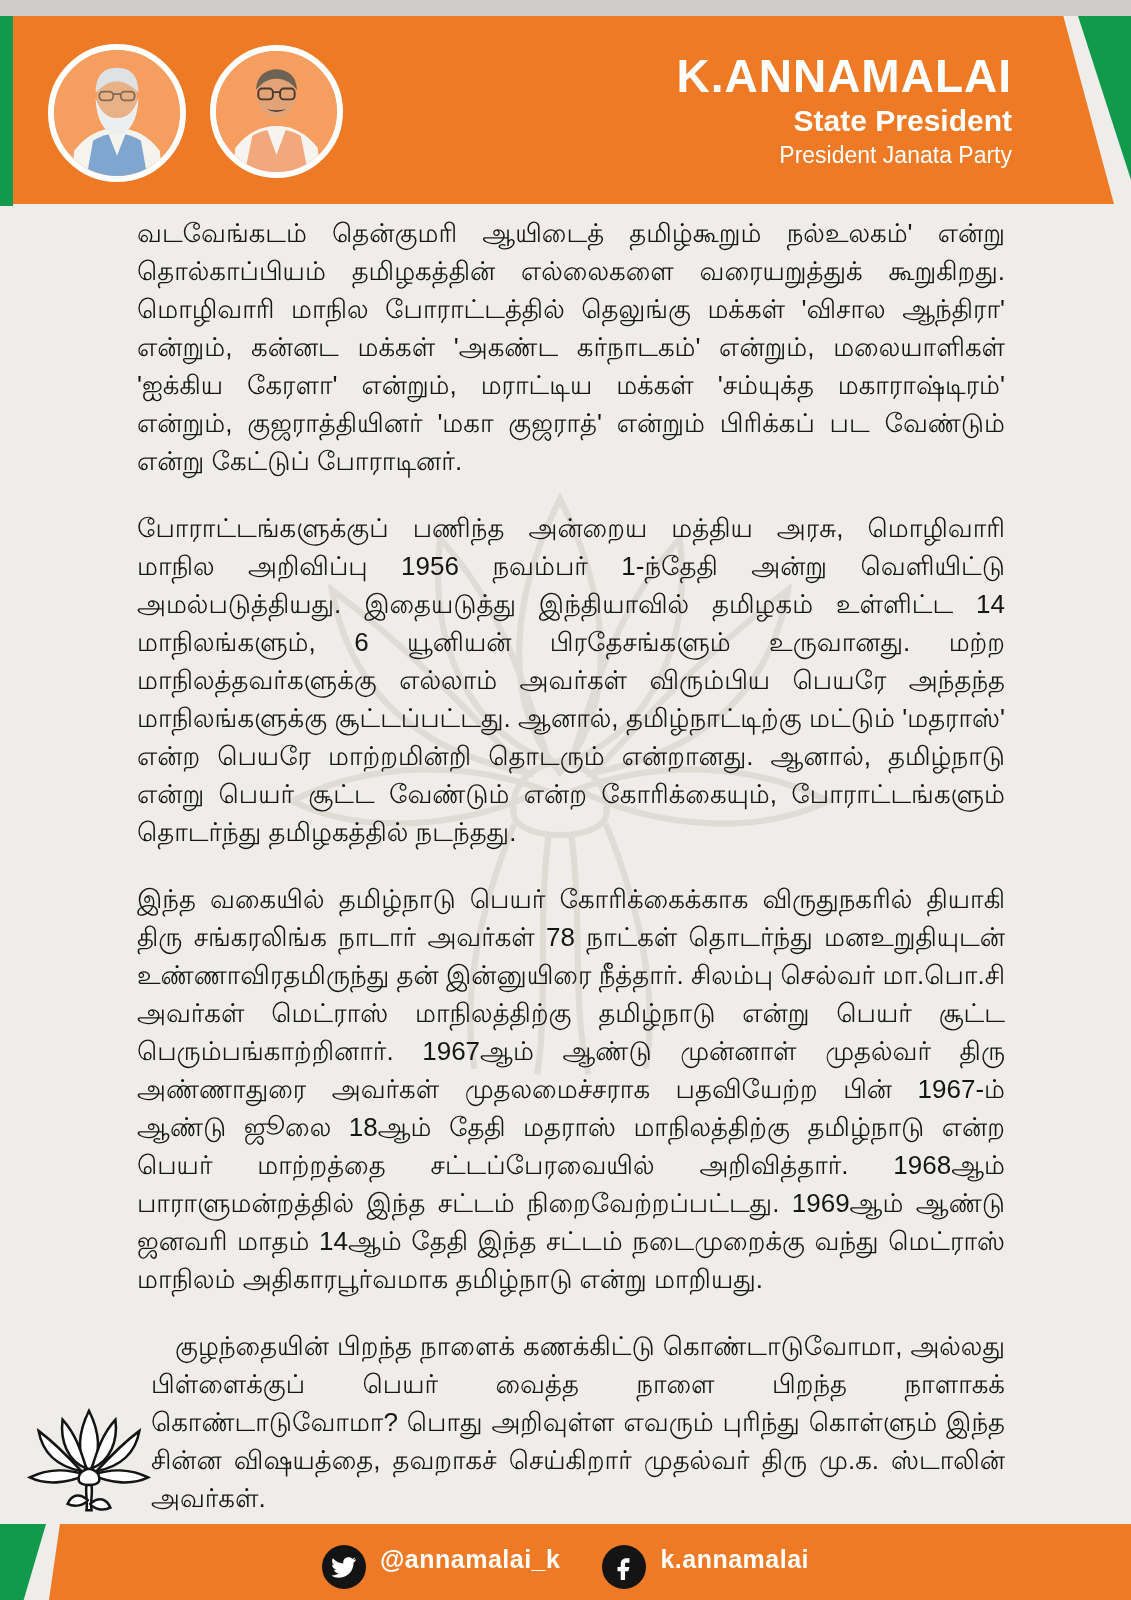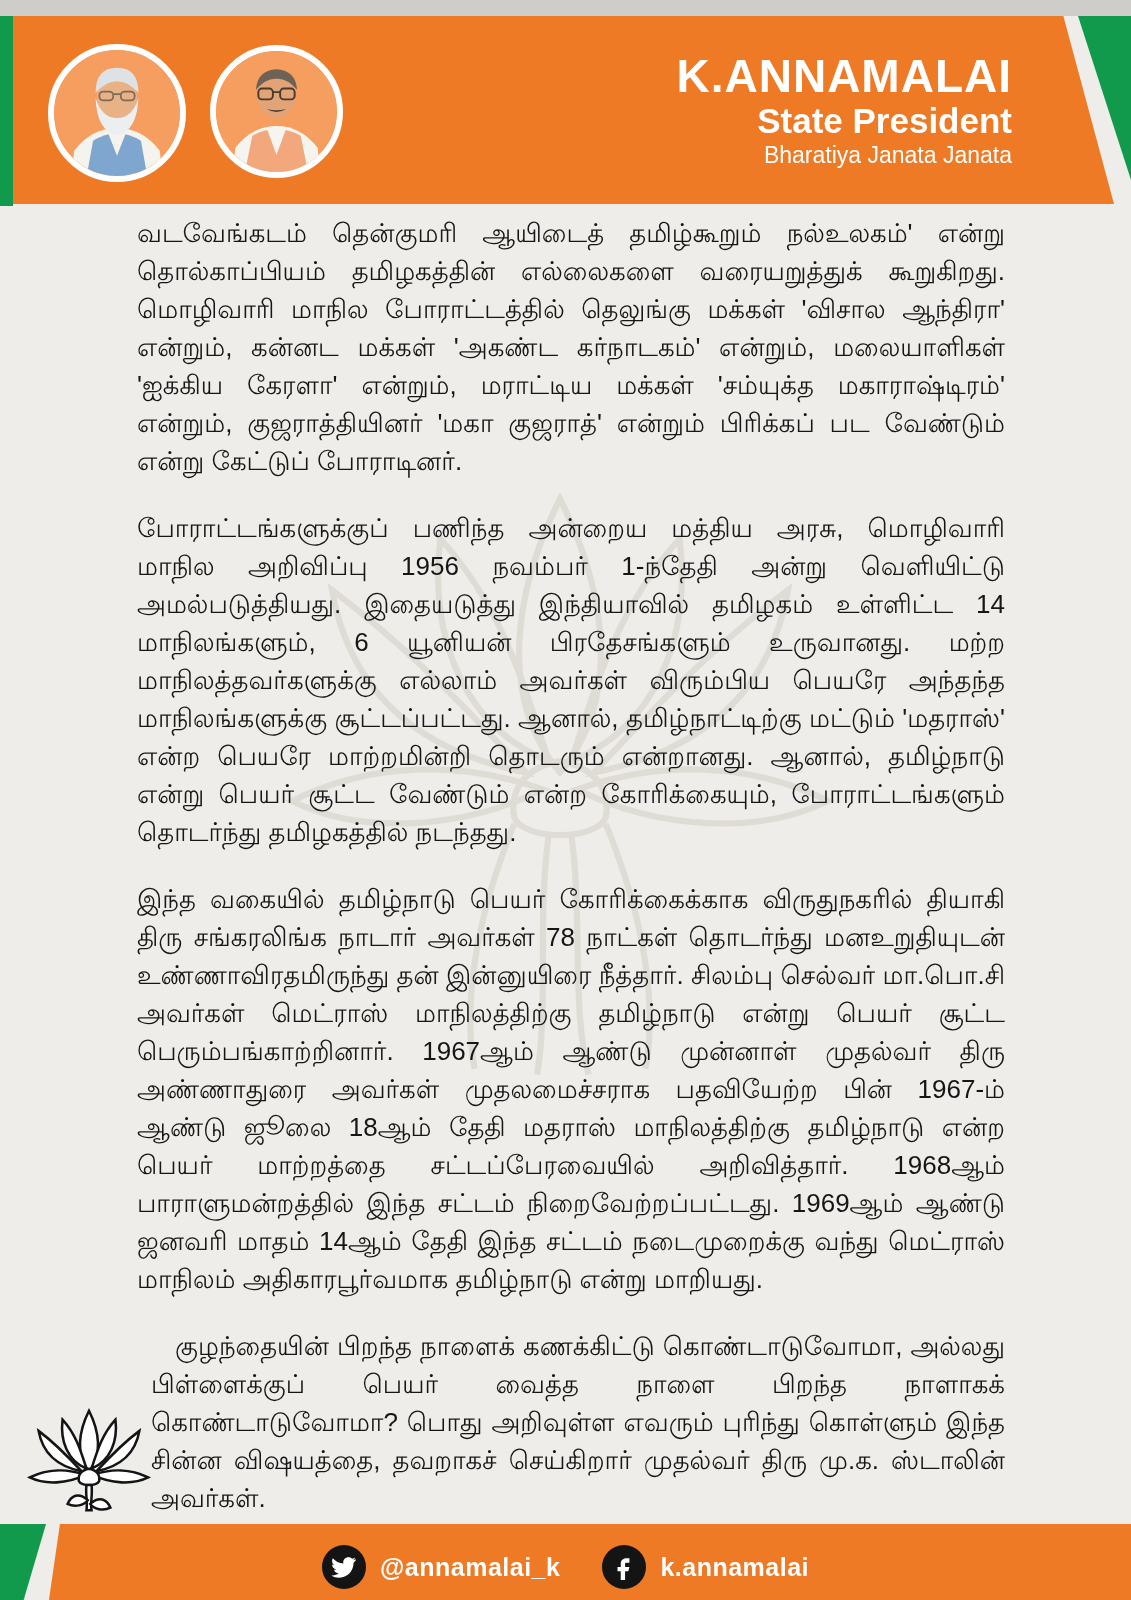--- a/index.html
+++ b/index.html
@@ -21,21 +21,21 @@
   }
   .avatar {
     position:absolute; border-radius:50%; border:6px solid #ffffff; overflow:hidden;
     background:#f59e5f;
   }
   .avatar svg { display:block; width:100%; height:100%; }
   .avatar-modi { left:48px; top:28px; width:138px; height:138px; }
   .avatar-nadda { left:210px; top:29px; width:133px; height:133px; }
   .header-text { position:absolute; right:119px; top:34px; text-align:right; color:#ffffff; }
   .header-name { font-size:46px; font-weight:bold; letter-spacing:1px; line-height:52px; }
-  .header-title { font-size:35px; font-weight:bold; line-height:38px; }
+  .header-title { font-size:30px; font-weight:bold; line-height:38px; }
   .header-party { font-size:23px; font-weight:normal; line-height:30px; }
   
   .watermark { position:absolute; left:275px; top:445px; width:570px; height:640px; opacity:.6; }
   .watermark svg { width:100%; height:100%; }
   
   .doc-body {
     position:absolute; left:137px; top:198px; width:868px;
     color:#161616; font-size:26px; line-height:38px; text-align:justify;
   }
   .doc-body p { margin-bottom:29px; }
@@ -49,21 +49,21 @@
     clip-path:polygon(0 0, 100% 0, 45% 100%, 0 100%); z-index:1;
   }
   .footer-band {
     position:absolute; left:0; top:1508px; width:1131px; height:86px; background:#ee7a26;
     clip-path:polygon(5.3% 0, 100% 0, 100% 100%, 4.2% 100%); z-index:1;
   }
   .social-row {
     position:absolute; left:0; top:1508px; width:1131px; height:86px; z-index:2;
     display:flex; align-items:center; justify-content:center; gap:42px;
   }
-  .social-item { display:flex; align-items:center; gap:14px; cursor:pointer; }
+  .social-item { display:flex; align-items:flex-start; gap:14px; cursor:pointer; }
   .social-badge {
     width:44px; height:44px; border-radius:50%; background:#141414;
     display:flex; align-items:center; justify-content:center; flex:0 0 auto;
   }
   .social-badge svg { width:26px; height:26px; }
   .social-handle { color:#ffffff; font-size:25px; font-weight:bold; letter-spacing:.5px; }
 </style>
 </head>
 <body>
 
@@ -99,21 +99,21 @@
       <rect x="35" y="31" width="12" height="9" rx="3" fill="none" stroke="#473a2e" stroke-width="1.6"></rect>
       <rect x="53" y="31" width="12" height="9" rx="3" fill="none" stroke="#473a2e" stroke-width="1.6"></rect>
       <line x1="47" y1="34" x2="53" y2="34" stroke="#473a2e" stroke-width="1.6"></line>
       <path d="M42 48 Q50 53 58 48 Q50 50 42 48 Z" fill="#4a3c30"></path>
     </svg>
   </div>
 
   <div class="header-text">
     <div class="header-name">K.ANNAMALAI</div>
     <div class="header-title">State President</div>
-    <div class="header-party">Bharatiya Janata Janata</div>
+    <div class="header-party">President Janata Party</div>
   </div>
 
   <div class="watermark">
     <svg viewBox="0 0 200 222" fill="none" stroke="#d6d2cb" stroke-width="2.2">
       <path d="M100 12 C84 44 78 82 100 108 C122 82 116 44 100 12 Z"></path>
       <path d="M58 26 C54 60 66 92 96 104 C86 72 78 48 58 26 Z"></path>
       <path d="M142 26 C146 60 134 92 104 104 C114 72 122 48 142 26 Z"></path>
       <path d="M20 44 C26 78 48 100 88 108 C66 84 44 62 20 44 Z"></path>
       <path d="M180 44 C174 78 152 100 112 108 C134 84 156 62 180 44 Z"></path>
       <path d="M6 118 C34 104 66 104 94 114 C66 128 30 130 6 118 Z"></path>

